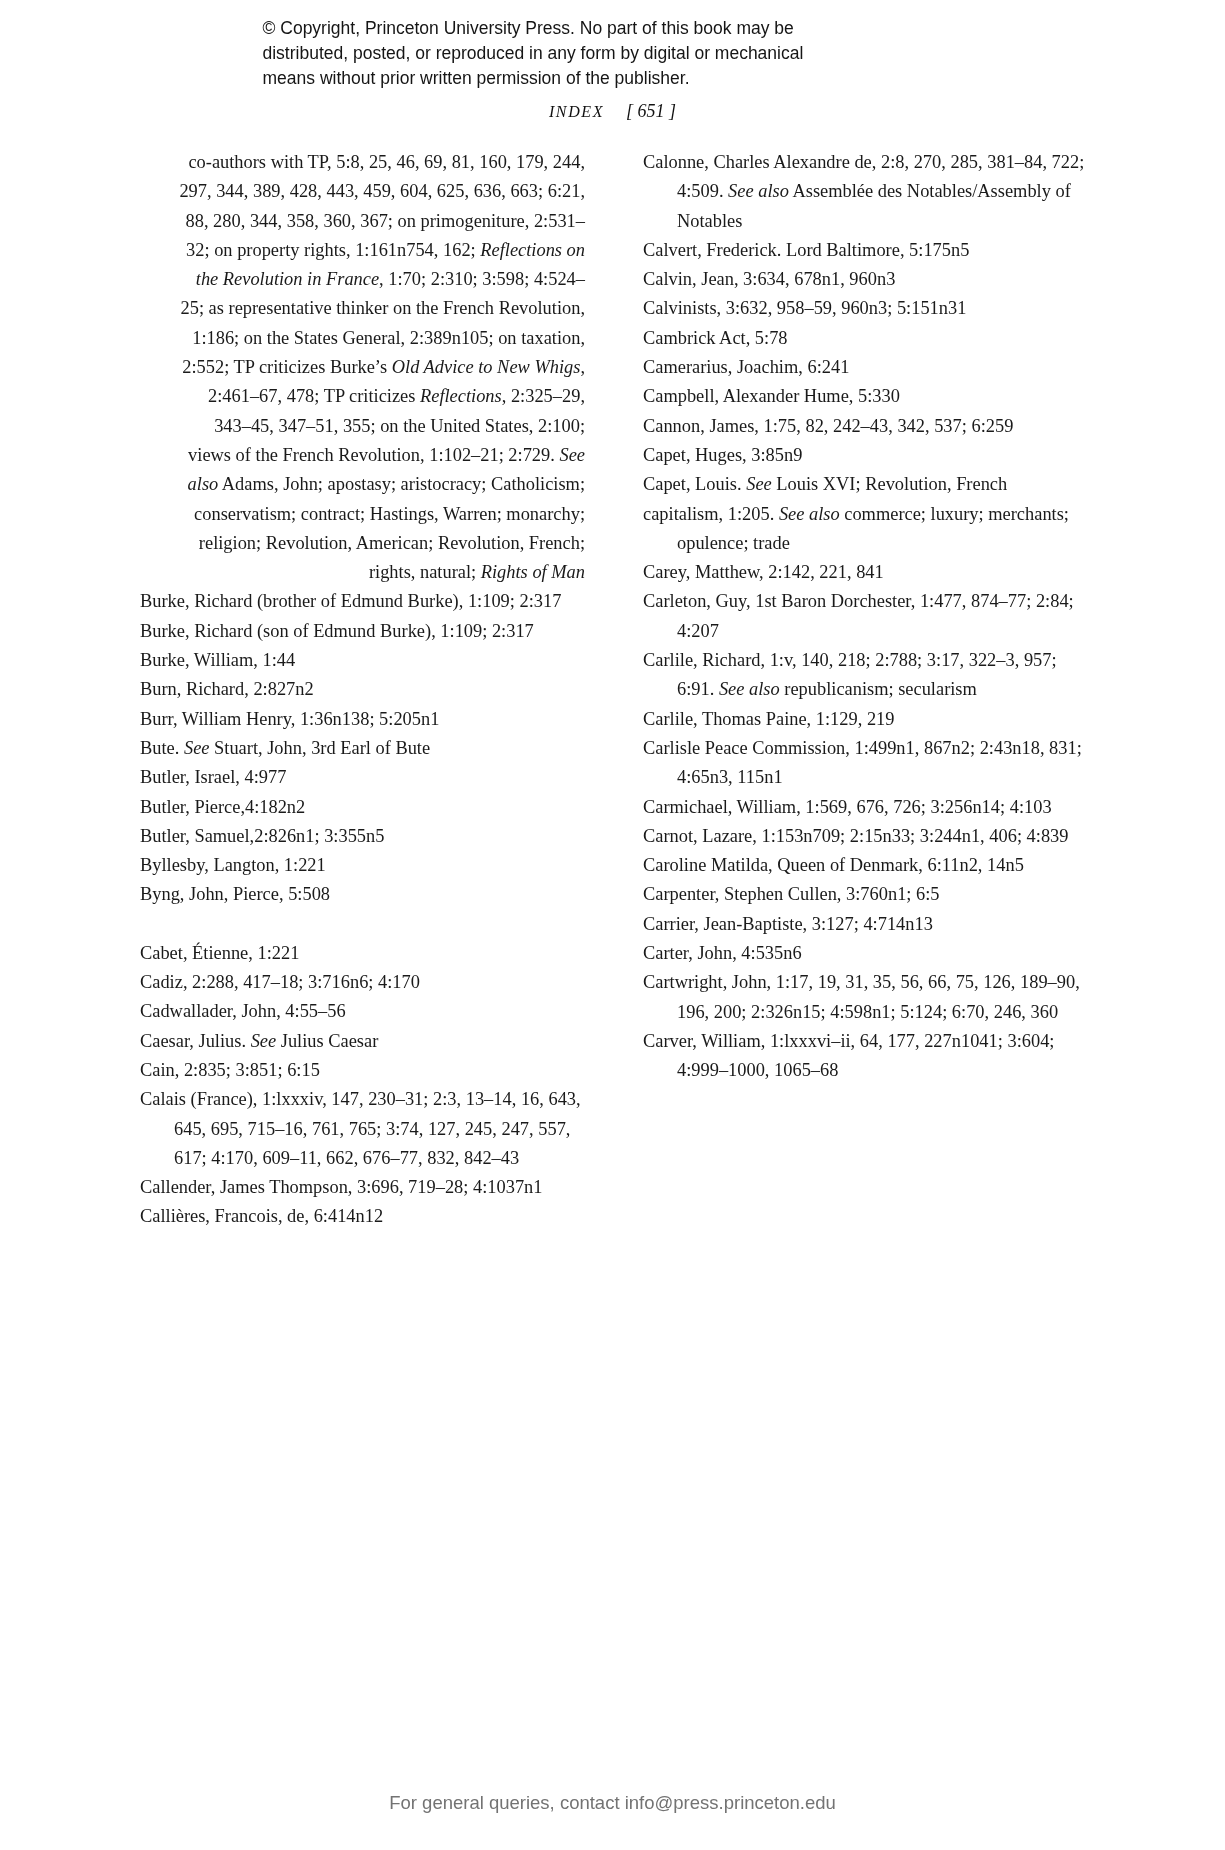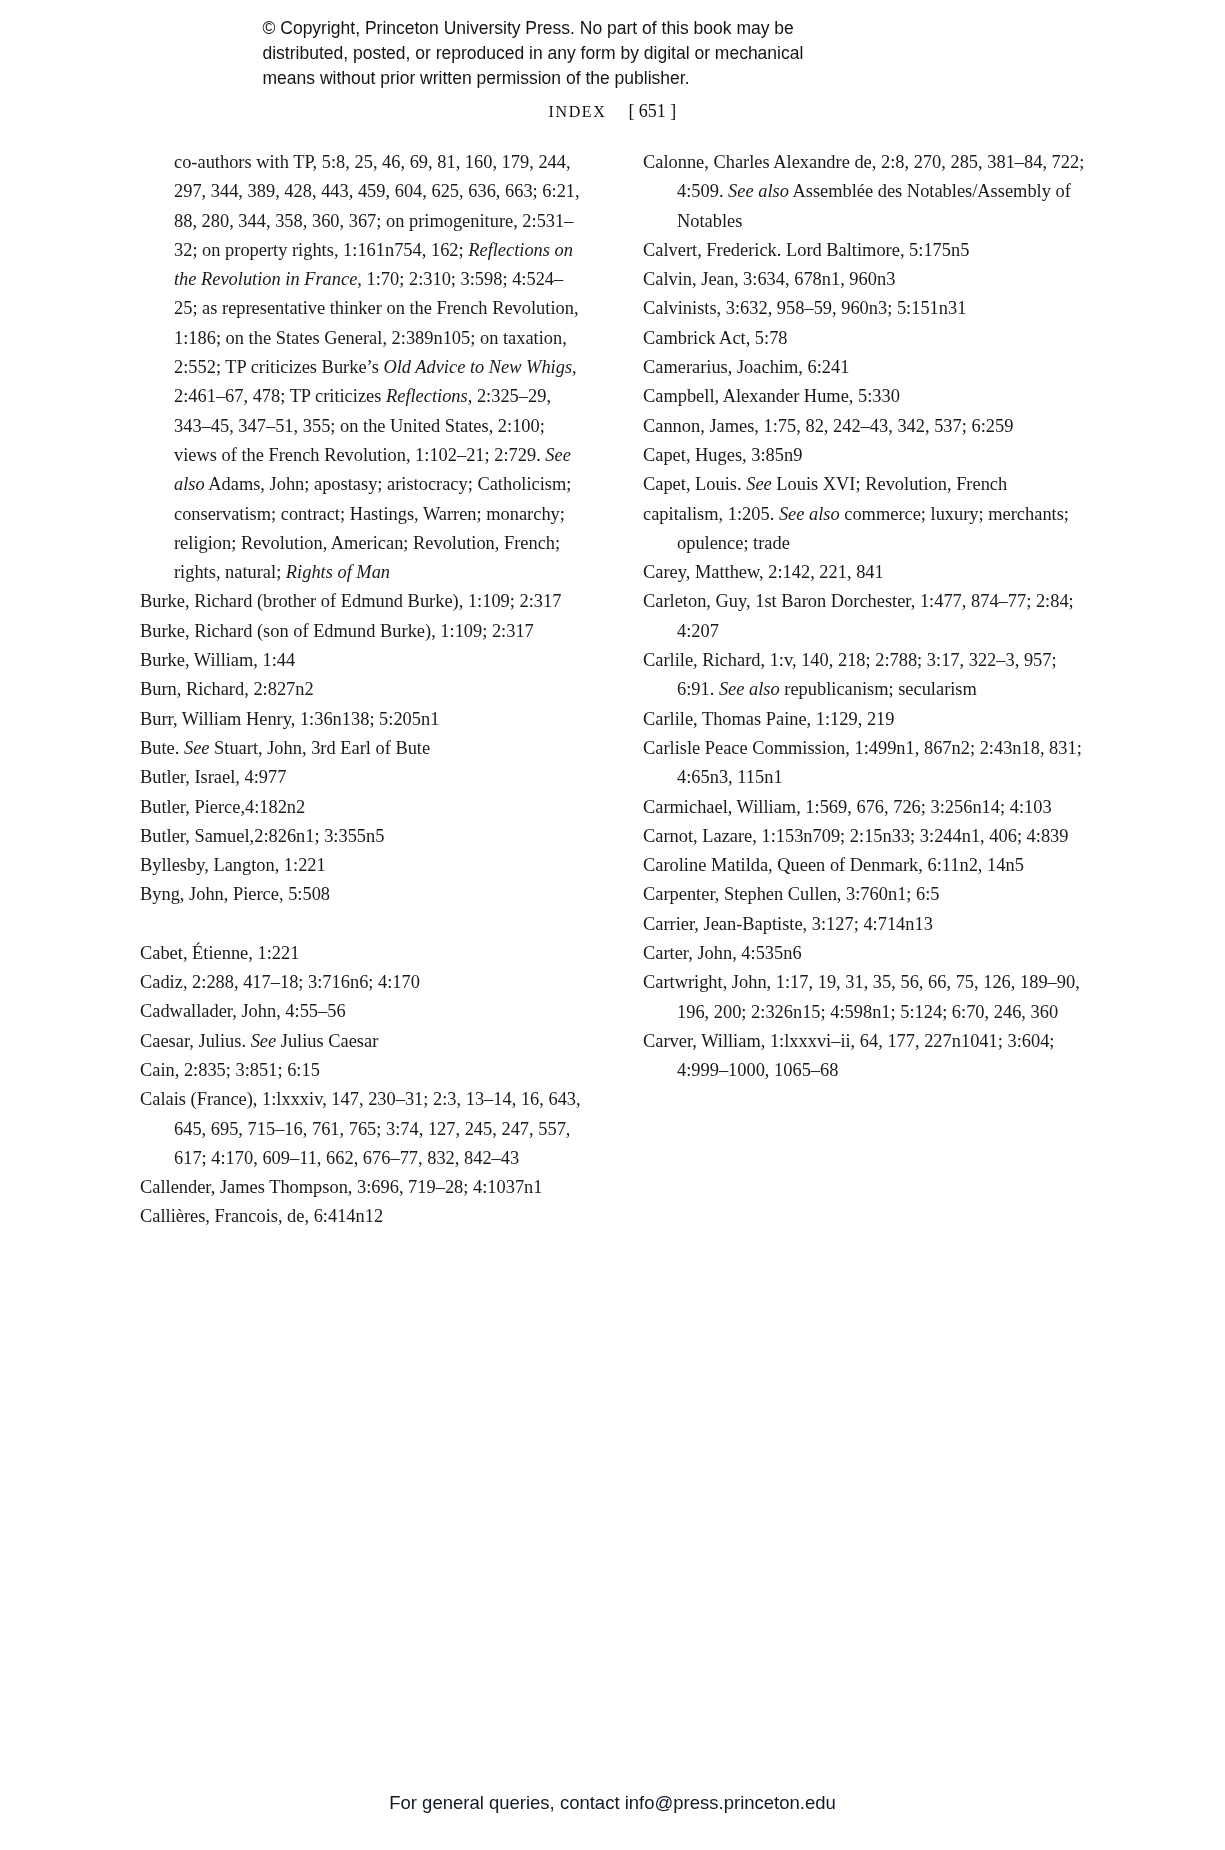--- a/index.html
+++ b/index.html
@@ -36,20 +36,21 @@
     text-align: left;
   }
   .running-head {
     position: absolute;
     top: 101px;
     left: 0;
     right: 0;
     text-align: center;
     font-size: 17px;
     color: #111;
+    font-style: italic;
   }
   .running-head .label {
     letter-spacing: 1.6px;
     font-variant: small-caps;
     font-size: 16px;
   }
   .running-head .folio {
     margin-left: 22px;
     font-size: 18px;
   }
@@ -67,33 +68,34 @@
     line-height: 29.3px;
   }
   .entry {
     padding-left: 34px;
     text-indent: -34px;
     margin: 0;
   }
   .entry.continued {
     padding-left: 34px;
     text-indent: 0;
+    text-align: right;
   }
   .gap {
     height: 29px;
   }
   .footer {
     position: absolute;
     bottom: 36px;
     left: 0;
     right: 0;
     text-align: center;
     font-family: "Liberation Sans", sans-serif;
     font-size: 18.5px;
-    color: #0f172a;
+    color: #737373;
   }
 </style>
 </head>
 <body>
 
 <div class="page">
 
   <div class="copyright">
     <div>
       <span>© Copyright, Princeton University Press. No part of this book may be</span><br>

